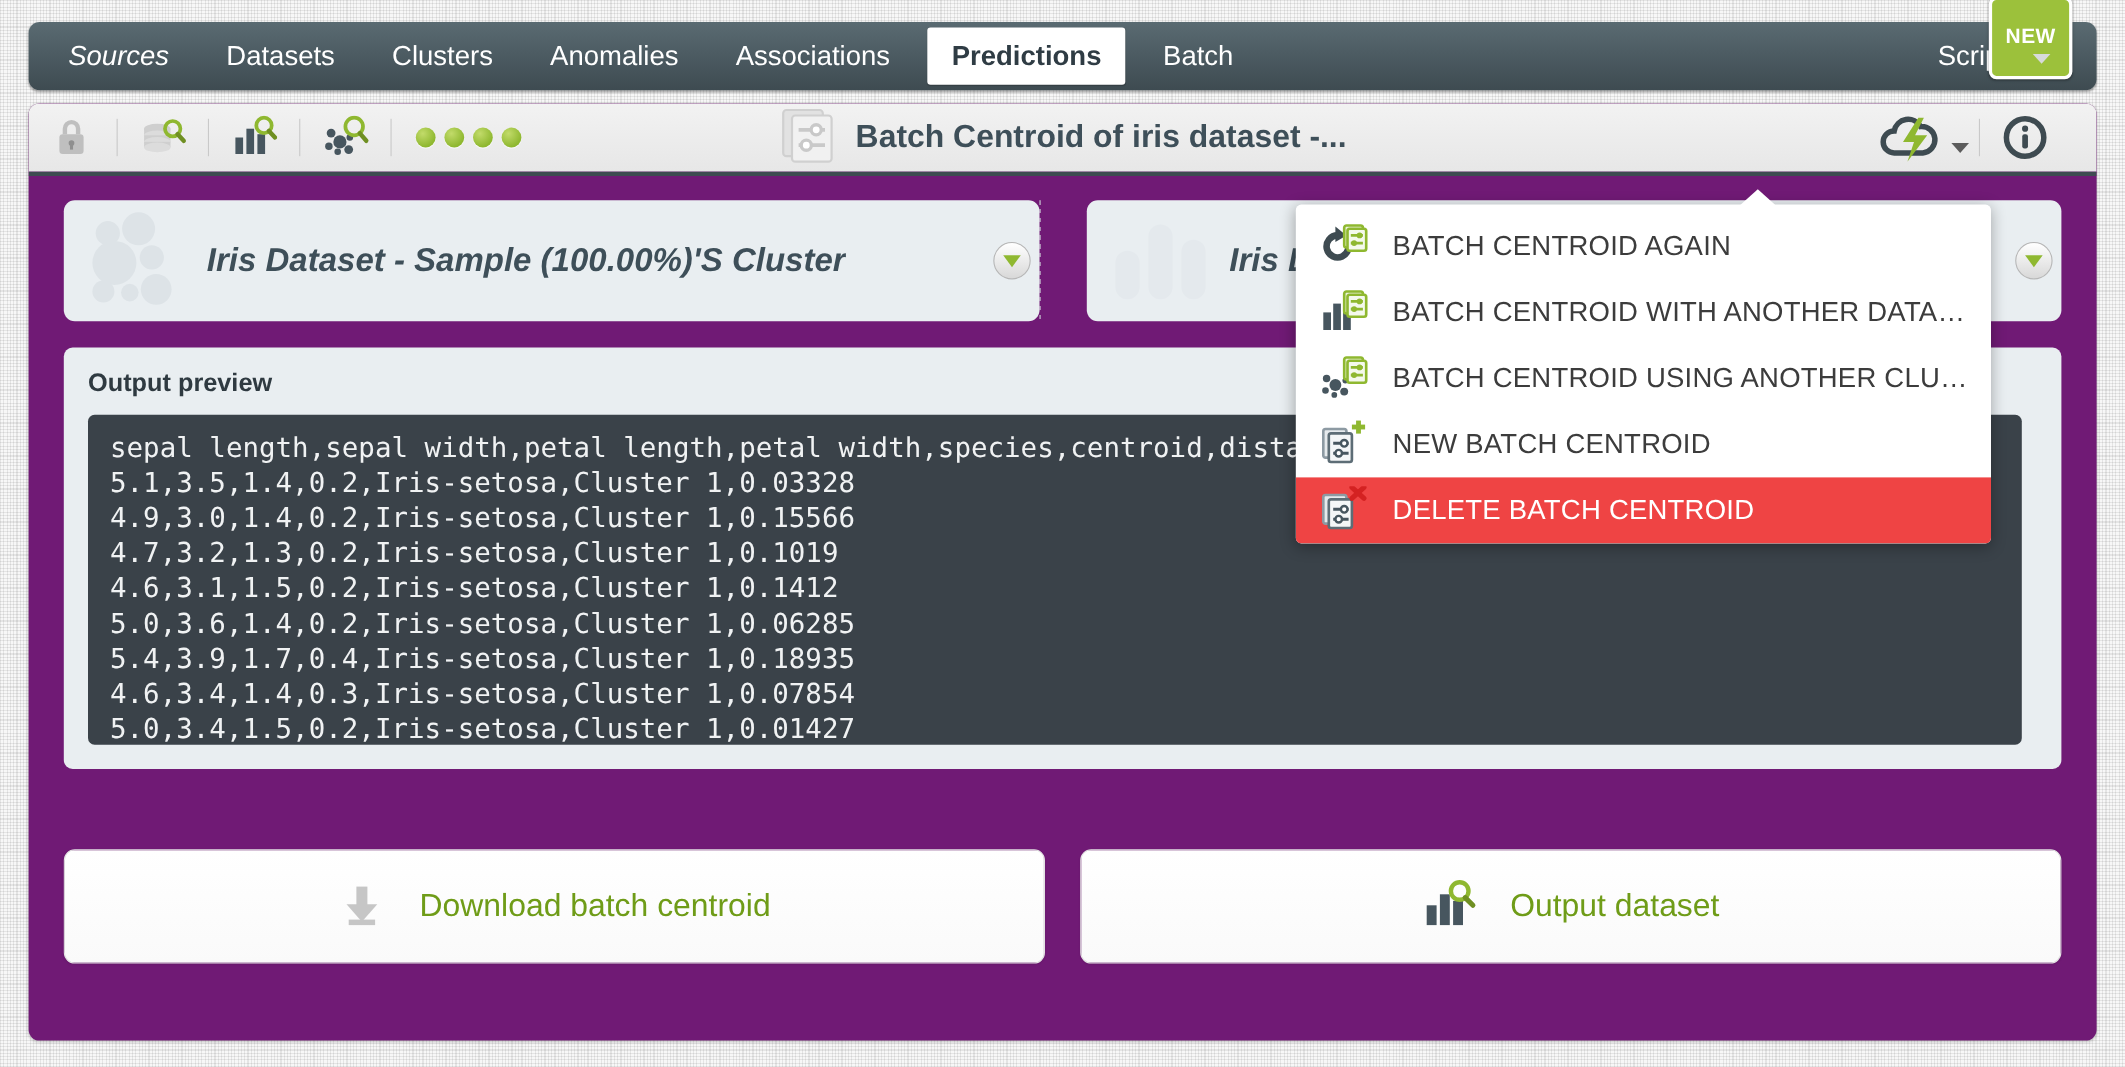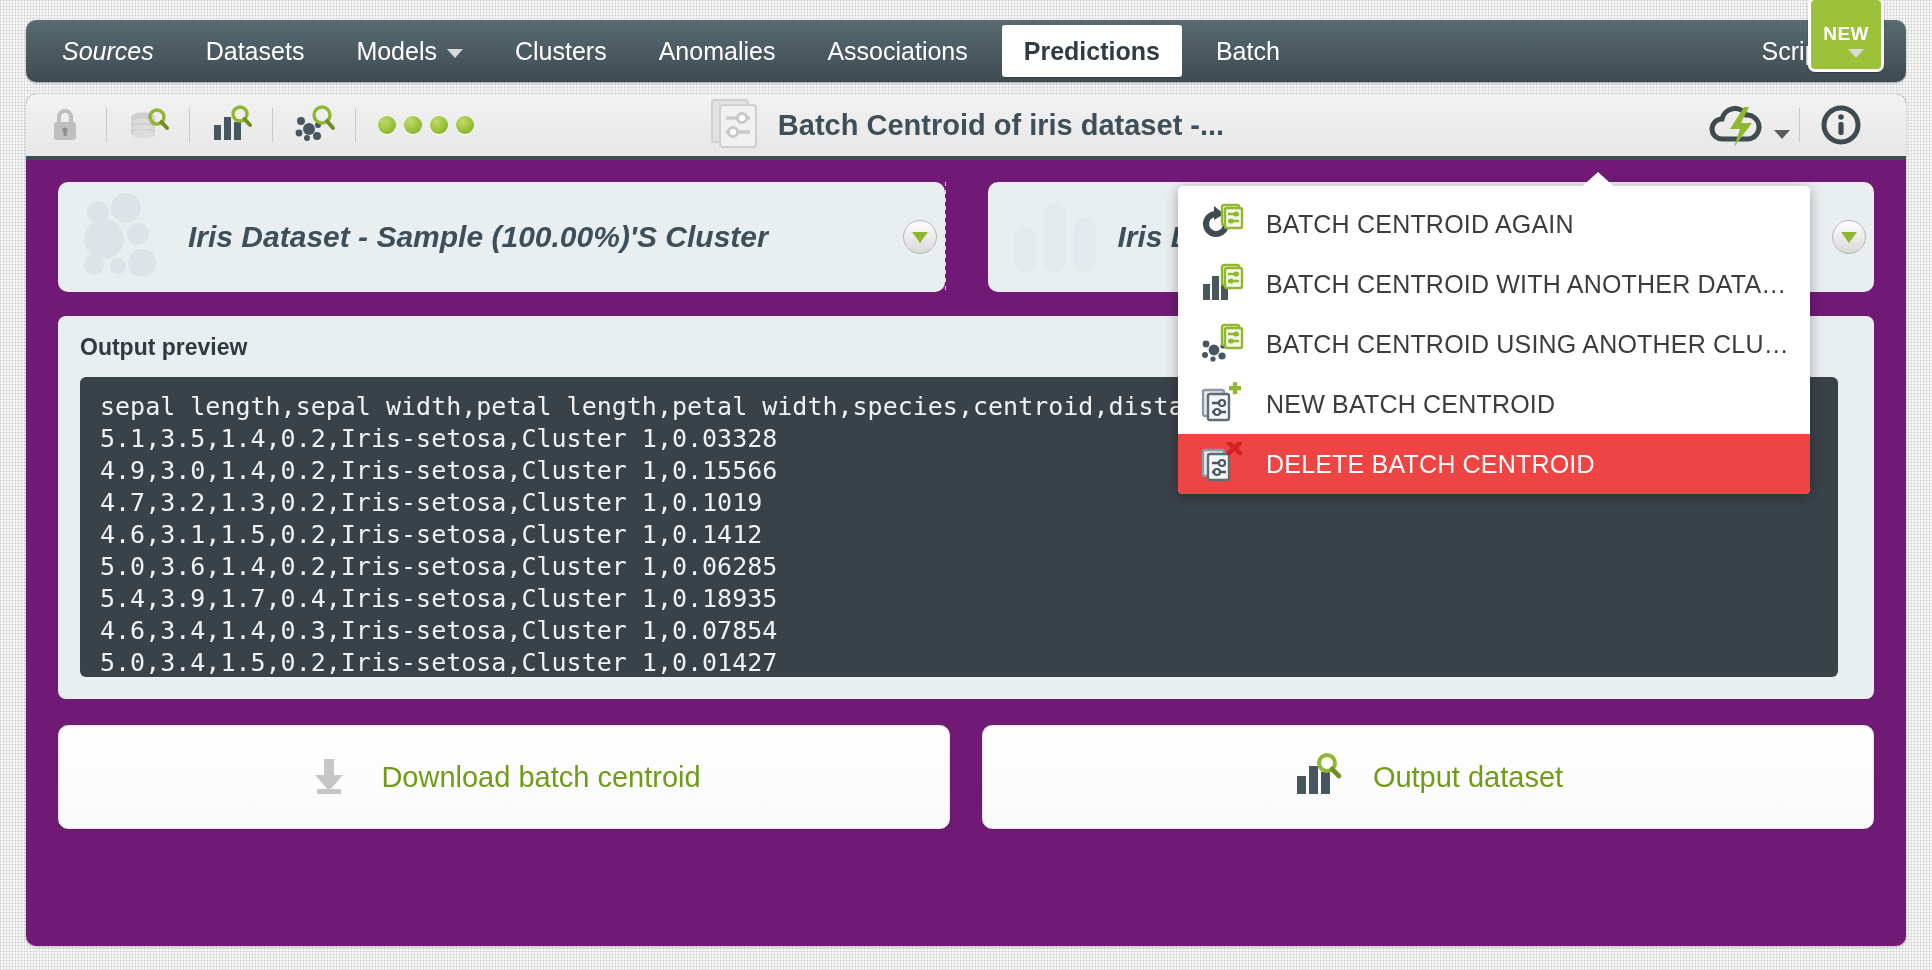--- a/index.html
+++ b/index.html
@@ -232,20 +232,21 @@
     height: 104px;
     background: linear-gradient(to bottom,#ffffff,#fafafa);
     border: 1px solid #e2e2e2;
     border-radius: 10px;
     display: flex;
     align-items: center;
     justify-content: center;
     gap: 30px;
     cursor: pointer;
     box-shadow: 0 1px 2px rgba(0,0,0,.07);
+    margin-top: 47px;
   }
   .big-btn-label {
     font-size: 29px;
     color: #6f9c18;
   }
 
   
   #actions-menu {
     position: absolute;
     left: 1178px;
@@ -290,24 +291,20 @@
 </style>
 </head>
 <body>
 
 <div id="topnav">
   <div class="navitem first">
     <span>Sources</span>
   </div>
   <div class="navitem">
     <span>Datasets</span>
-  </div>
-  <div class="navitem">
-    <span>Models</span>
-    <span class="caret-down"></span>
   </div>
   <div class="navitem">
     <span>Clusters</span>
   </div>
   <div class="navitem">
     <span>Anomalies</span>
   </div>
   <div class="navitem">
     <span>Associations</span>
   </div>

